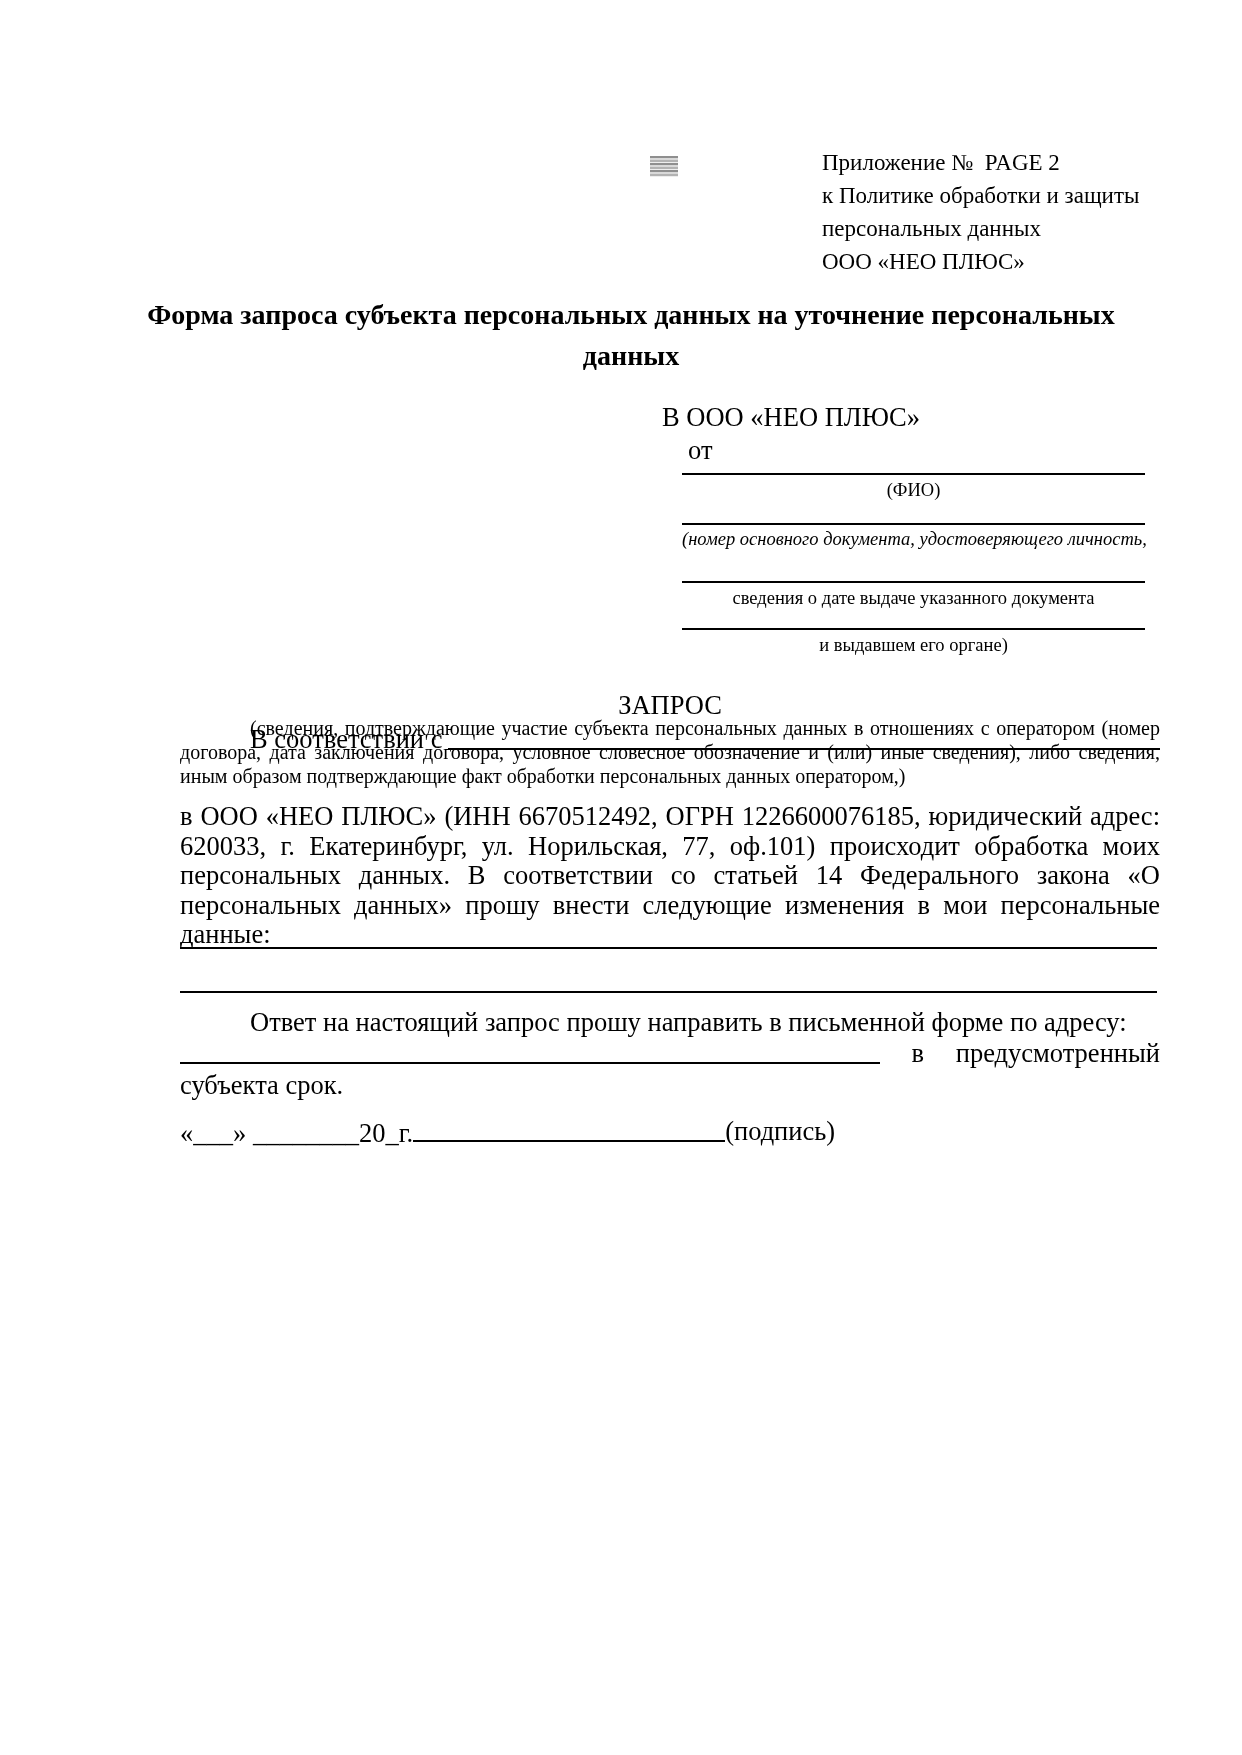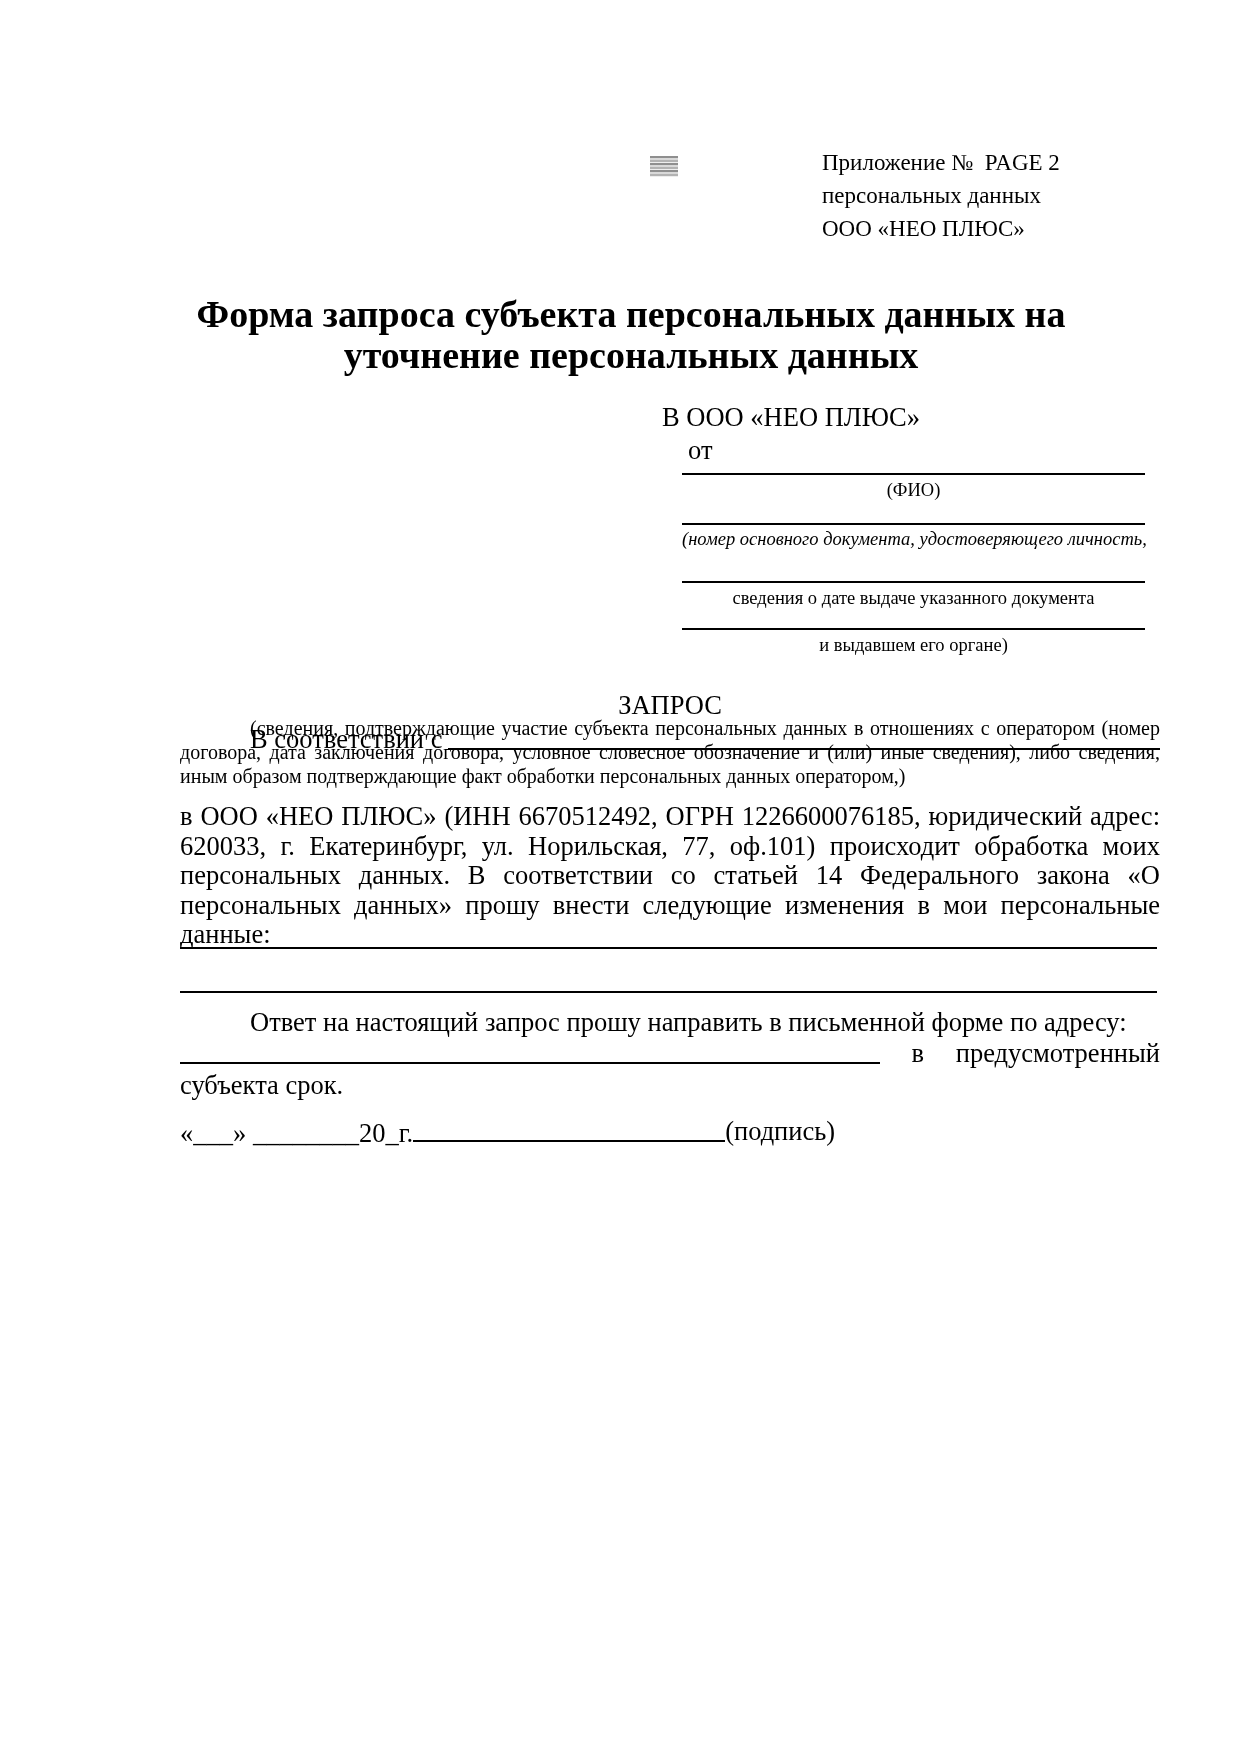--- a/index.html
+++ b/index.html
@@ -35,21 +35,21 @@
     left: 822px; top: 110px;
     font-size: 23px;
     line-height: 33px;
     white-space: nowrap;
   }
 
   .title {
     left: 145px; top: 258px;
     width: 972px;
     margin: 0;
-    font-size: 38px;
+    font-size: 28px;
     font-weight: bold;
     line-height: 41px;
     text-align: center;
   }
 
   .addr-to { left: 662px; top: 366px; font-size: 26.5px; white-space: nowrap; }
   .addr-from { left: 688px; top: 399px; font-size: 26.5px; }
 
   .field-line {
     left: 682px;
@@ -163,20 +163,21 @@
 </style>
 </head>
 <body>
 
 <div class="page">
 
   <div class="abs doc-icon"></div>
 
   <div class="abs header-block">
     <div>Приложение №&nbsp; PAGE 2</div>
+    <div>к Политике обработки и защиты</div>
     <div>персональных данных</div>
     <div>ООО «НЕО ПЛЮС»</div>
   </div>
 
   <h1 class="abs title">Форма запроса субъекта персональных данных на уточнение персональных данных</h1>
 
   <div class="abs addr-to">В ООО «НЕО ПЛЮС»</div>
   <div class="abs addr-from">от</div>
 
   <div class="abs field-line fl-1"></div>

